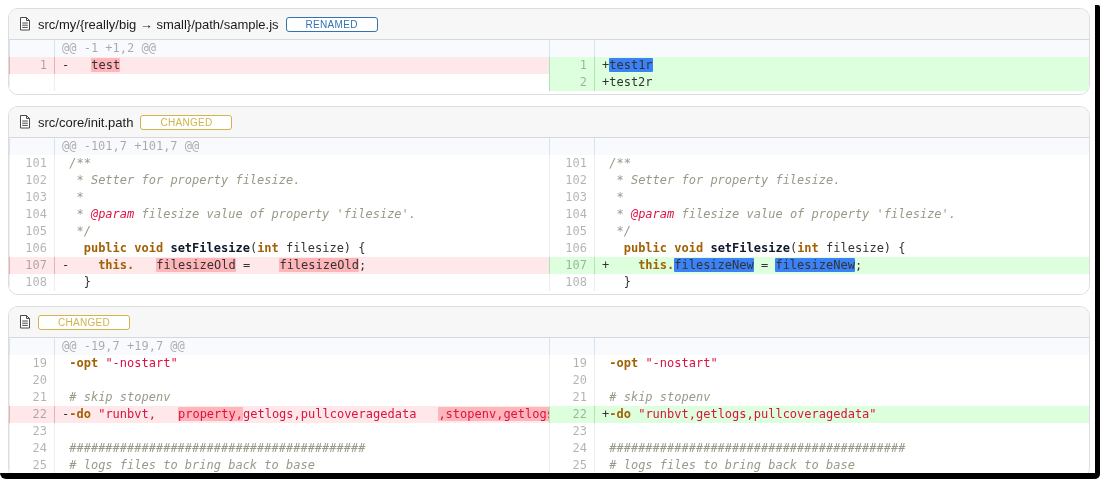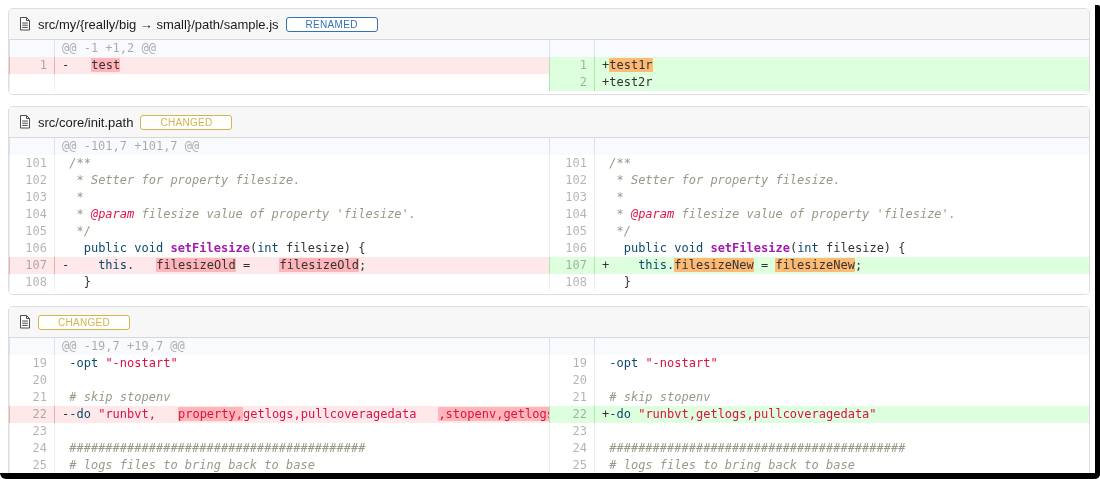--- a/index.html
+++ b/index.html
@@ -3,21 +3,21 @@
 <meta charset="utf-8">
 <style>
   * { box-sizing: border-box; }
   html,body { margin:0; padding:0; }
   body {
     width:1100px; height:479px; overflow:hidden; position:relative;
     background:#ffffff; font-family:"Liberation Sans", sans-serif;
   }
   .wrap { padding:8px 10px 0 8px; }
   .file {
-    border:1px solid #ddd; border-radius:5px; background:#fff;
+    border:1px solid #ddd; border-radius:10px; background:#fff;
     margin-bottom:11px; overflow:hidden;
   }
   .fh {
     display:flex; align-items:center; gap:7px; height:31px; padding:0 10px;
     background:#f7f7f7; border-bottom:1px solid #d8d8d8;
     font-size:13px; color:#1b1b1b; white-space:nowrap;
   }
   .ficon { display:flex; align-items:center; flex:0 0 auto; }
   .fname {
     flex:0 1 auto; min-width:0; overflow:hidden; text-overflow:ellipsis;
@@ -39,27 +39,27 @@
   .code {
     height:17px; padding-left:7px; white-space:pre; overflow:hidden; color:#333;
   }
   .t-info  { background:#f8fafd; color:rgba(0,0,0,0.32); }
   .num.t-info { border-color:#d5e4f2; }
   .t-del   { background:#fee8e9; }
   .num.t-del { border-color:#e9aeae; }
   .t-ins   { background:#ddffdd; }
   .num.t-ins { border-color:#b4e2b4; }
   .t-empty { background:#ffffff; }
-  .seg.k { font-weight:normal; color:#0c4a6e; }
-  .seg.t { font-weight:bold; color:#a21caf; }
+  .seg.k { font-weight:bold; color:#a16207; }
+  .seg.t { font-weight:bold; color:#0f172a; }
   .seg.s { color:#dd1144; }
   .seg.c { color:#999988; font-style:italic; }
   .seg.d { color:#dd1144; font-weight:normal; font-style:italic; }
   .t-del .seg.hl { background:#ffb6ba; border-radius:1px;margin-left:22px; }
-  .t-ins .seg.hl { background:#fdba74; border-radius:1px; }
+  .t-ins .seg.hl { background:#3b82f6; border-radius:1px; }
   
   .edge-right {
     position:absolute; top:5px; right:0; bottom:0; width:5px; background:#000;
     border-top-right-radius:4px; border-bottom-right-radius:10px;
   }
   .edge-bottom {
     position:absolute; left:0; right:0; bottom:0; height:6px; background:#000;
     border-bottom-left-radius:10px; border-bottom-right-radius:10px;
   }
 </style>

